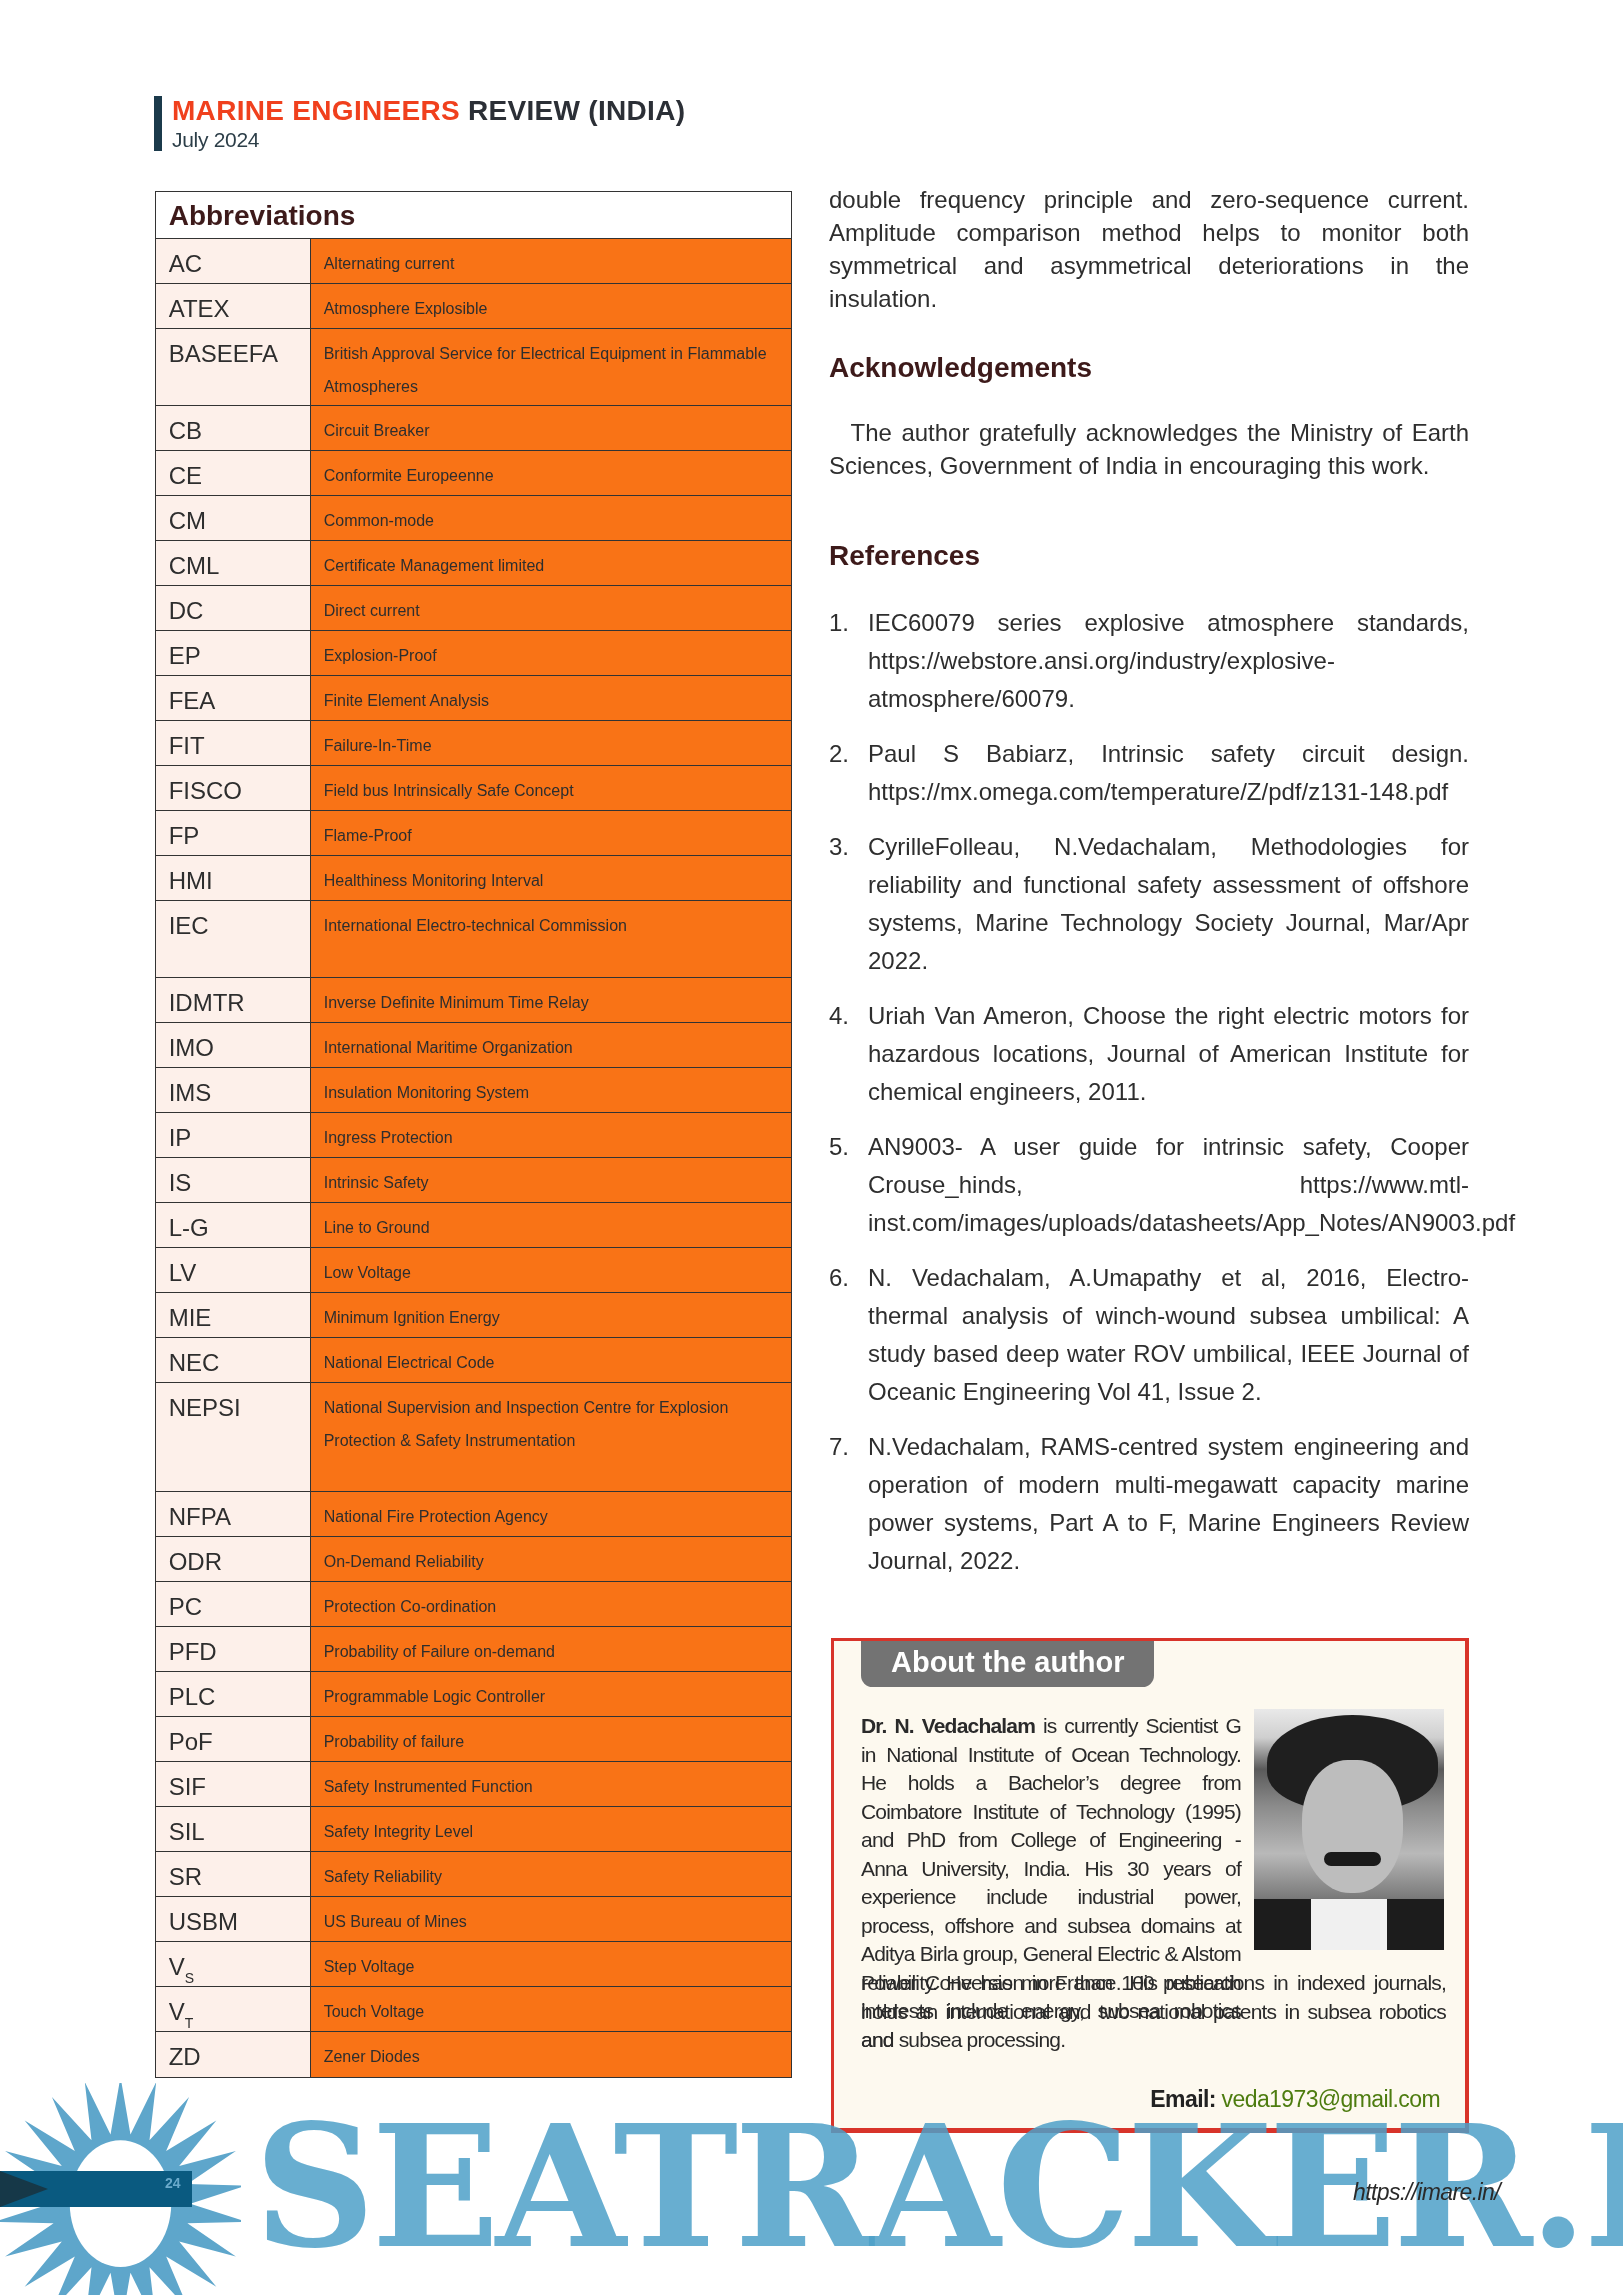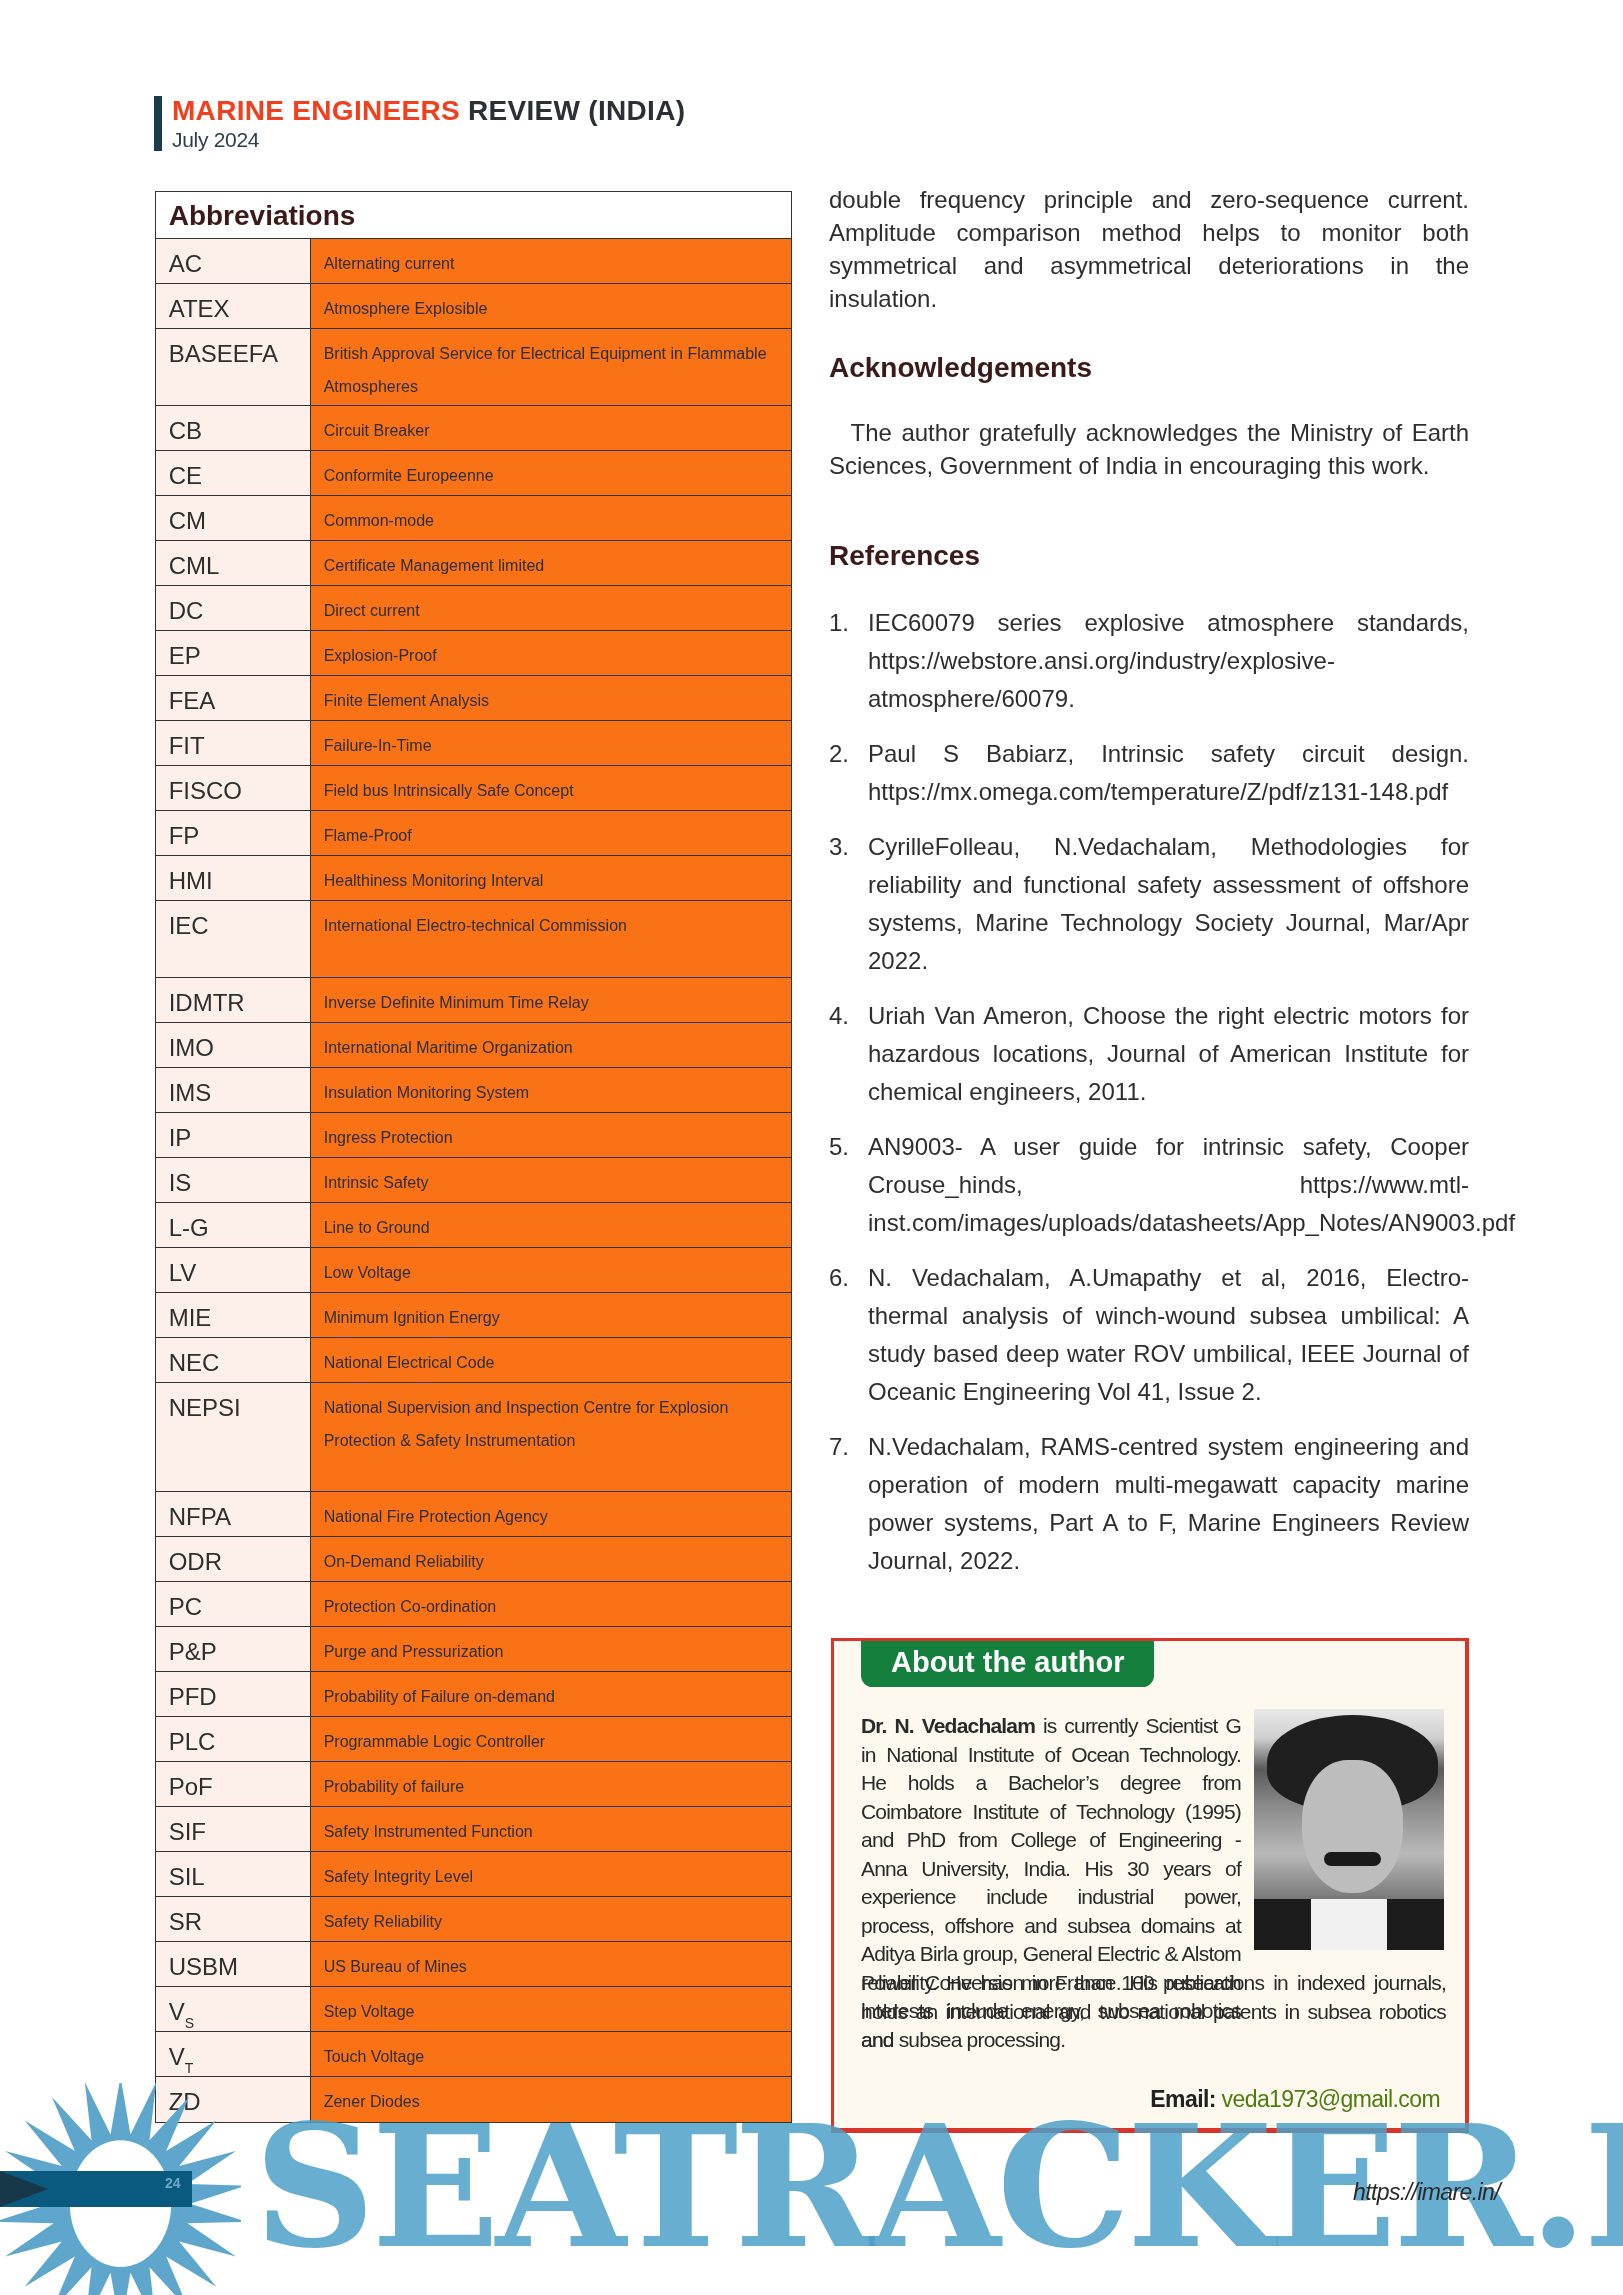--- a/index.html
+++ b/index.html
@@ -30,21 +30,21 @@
   .rcol { position:absolute; left:829px; width:640px; }
   .para { font-size:24px; line-height:33px; text-align:justify; color:#2e2e2e; margin:0; }
   .para.indent { text-indent:21.6px; }
   .section-h { font-size:28px; font-weight:bold; color:#3d1a1a; margin:0; line-height:32px; }
   .refs { list-style:none; margin:0; padding:0; }
   .refs li { position:relative; padding-left:39px; font-size:24px; line-height:38px; text-align:justify; color:#2e2e2e; margin-bottom:17px; }
   .refs li .num { position:absolute; left:0; top:0; }
 
   
   .about { position:absolute; left:831px; top:1638px; width:638px; height:495px; border:3.8px solid #d8342a; border-right-width:4.4px; border-bottom-width:5.7px; background:#fdf9ef; box-sizing:border-box; }
-  .about .tab { position:absolute; left:27px; top:0; width:293px; height:46px; background:#15803d; border-radius:0 0 11.4px 11.4px; color:#fff; font-size:29px; font-weight:bold; line-height:42px; padding-left:30px; box-sizing:border-box; }
+  .about .tab { position:absolute; left:27px; top:0; width:293px; height:46px; background:#737373; border-radius:0 0 11.4px 11.4px; color:#fff; font-size:29px; font-weight:bold; line-height:42px; padding-left:30px; box-sizing:border-box; }
   .about .photo { position:absolute; left:420px; top:68px; width:190px; height:241px; background:linear-gradient(180deg,#e9e9e9 0%,#cfcfcf 12%,#5a5a5a 25%,#8a8a8a 40%,#b9b9b9 60%,#7b7b7b 78%,#2f2f2f 90%,#d9d9d9 100%); overflow:hidden; }
   .about .photo .hair { position:absolute; left:12.7px; top:6.3px; width:171px; height:95px; border-radius:50% 50% 40% 40%; background:#1f1f1f; }
   .about .photo .face { position:absolute; left:48px; top:51px; width:101px; height:133px; border-radius:45% 45% 48% 48%; background:#bdbdbd; }
   .about .photo .mus { position:absolute; left:70px; top:143px; width:57px; height:14px; border-radius:7.6px; background:#1a1a1a; }
   .about .photo .shirt { position:absolute; left:0; top:190px; width:190px; height:51px; background:linear-gradient(90deg,#1c1c1c 0 30%,#f0f0f0 30% 70%,#1c1c1c 70%); }
   .about .bio { position:absolute; left:27px; top:71px; width:380px; font-size:21px; line-height:28.5px; color:#2a2a2a; text-align:justify; font-stretch:condensed; letter-spacing:-0.8px; }
   .about .bio b { color:#2a2a2a; }
   .about .bio-wide { position:absolute; left:27px; top:328px; width:585px; font-size:21px; line-height:28.5px; color:#2a2a2a; text-align:justify; letter-spacing:-0.8px; }
   .about .email { position:absolute; right:25px; top:445px; font-size:23px; white-space:nowrap; letter-spacing:-0.6px; }
   .about .email .lbl { font-weight:bold; color:#222; }
@@ -178,24 +178,20 @@
       </div>
       <div class="abbr-row h1">
         <div class="k"><span>ODR</span></div>
         <div class="v">On-Demand Reliability</div>
       </div>
       <div class="abbr-row h1">
         <div class="k"><span>PC</span></div>
         <div class="v">Protection Co-ordination</div>
       </div>
       <div class="abbr-row h1">
-        <div class="k"><span>P&amp;P</span></div>
-        <div class="v">Purge and Pressurization</div>
-      </div>
-      <div class="abbr-row h1">
         <div class="k"><span>PFD</span></div>
         <div class="v">Probability of Failure on-demand</div>
       </div>
       <div class="abbr-row h1">
         <div class="k"><span>PLC</span></div>
         <div class="v">Programmable Logic Controller</div>
       </div>
       <div class="abbr-row h1">
         <div class="k"><span>PoF</span></div>
         <div class="v">Probability of failure</div>

